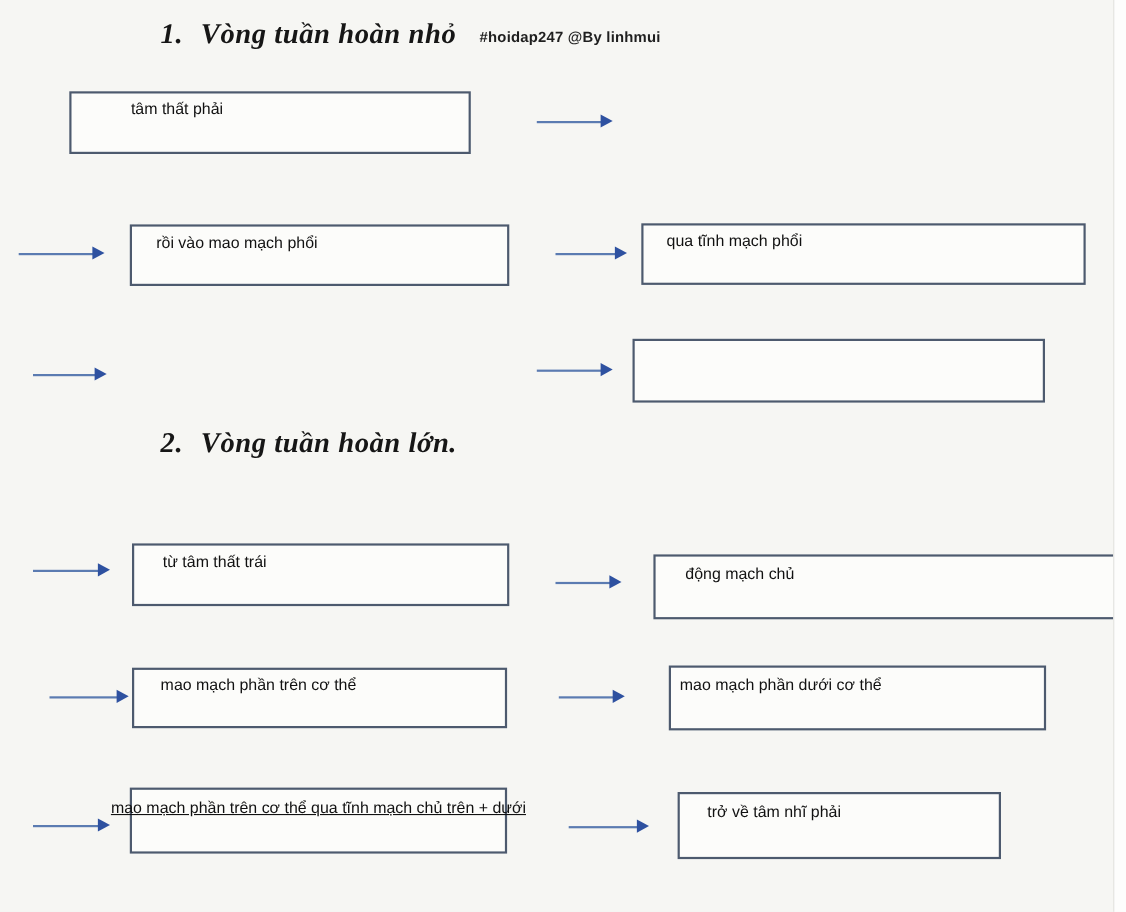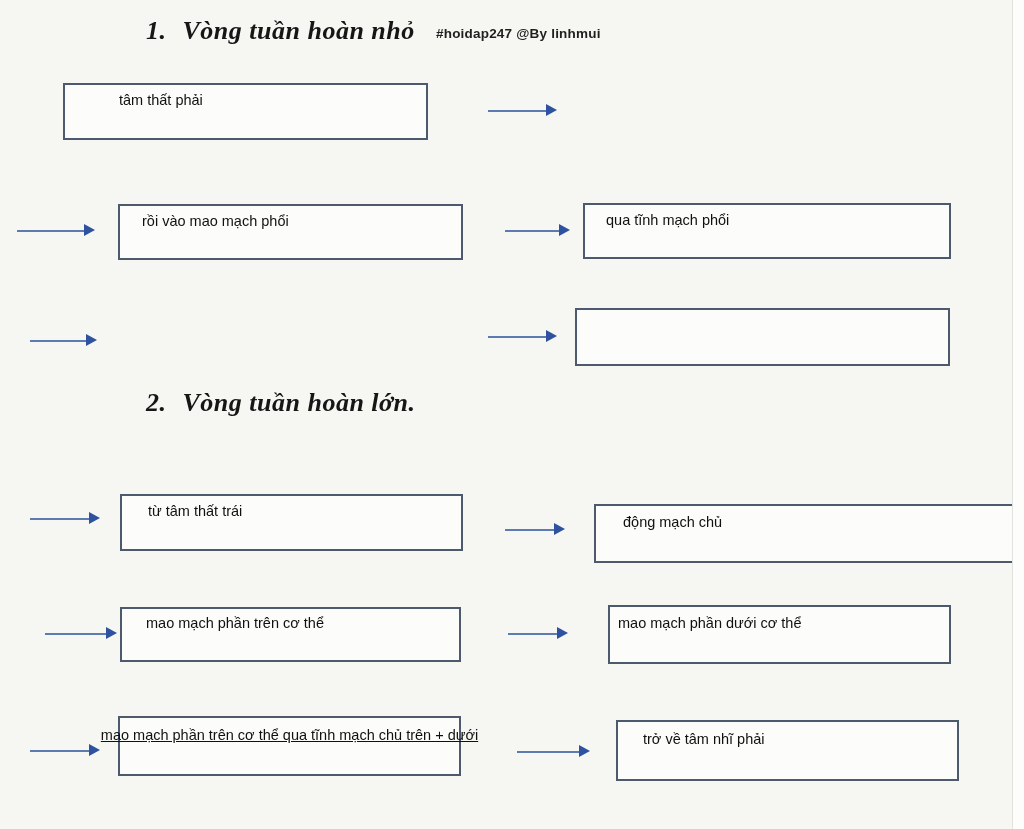--- a/index.html
+++ b/index.html
@@ -50,29 +50,29 @@
     color: #111;
     white-space: nowrap;
   }
   .box.center { justify-content: center; padding-left: 0; overflow: visible; }
   .box.center span { white-space: nowrap; text-decoration: underline; }
 
   
   .b11l { left: 63px;  top: 83px;  width: 365px; height: 57px; padding-left: 54px; }
   .b11r { left: 583px; top: 83px;  width: 362px; height: 57px; padding-left: 18px; }
   .b21l { left: 118px; top: 204px; width: 345px; height: 56px; padding-left: 22px; }
-  .b21r { left: 583px; top: 203px; width: 368px; height: 56px; padding-left: 21px; }
+  .b21r { left: 583px; top: 203px; width: 404px; height: 56px; padding-left: 21px; }
   .b31l { left: 118px; top: 311px; width: 344px; height: 56px; padding-left: 22px; }
   .b31r { left: 575px; top: 308px; width: 375px; height: 58px; }
   .b41l { left: 120px; top: 494px; width: 343px; height: 57px; padding-left: 26px; }
   .b41r { left: 594px; top: 504px; width: 435px; height: 59px; padding-left: 27px; }
   .b51l { left: 120px; top: 607px; width: 341px; height: 55px; padding-left: 24px; }
   .b51r { left: 608px; top: 605px; width: 343px; height: 59px; padding-left: 8px; }
   .b61l { left: 118px; top: 716px; width: 343px; height: 60px; }
-  .b61r { left: 616px; top: 720px; width: 343px; height: 61px; padding-left: 25px; }
+  .b61r { left: 616px; top: 720px; width: 294px; height: 61px; padding-left: 25px; }
 
   .arrow { position: absolute; height: 13px; }
   .arrow .shaft {
     position: absolute; left: 0; right: 9px; top: 5.5px;
     height: 2px; background: #5b7bb1;
   }
   .arrow .head {
     position: absolute; right: 0; top: 0;
     width: 0; height: 0;
     border-top: 6.5px solid transparent;

